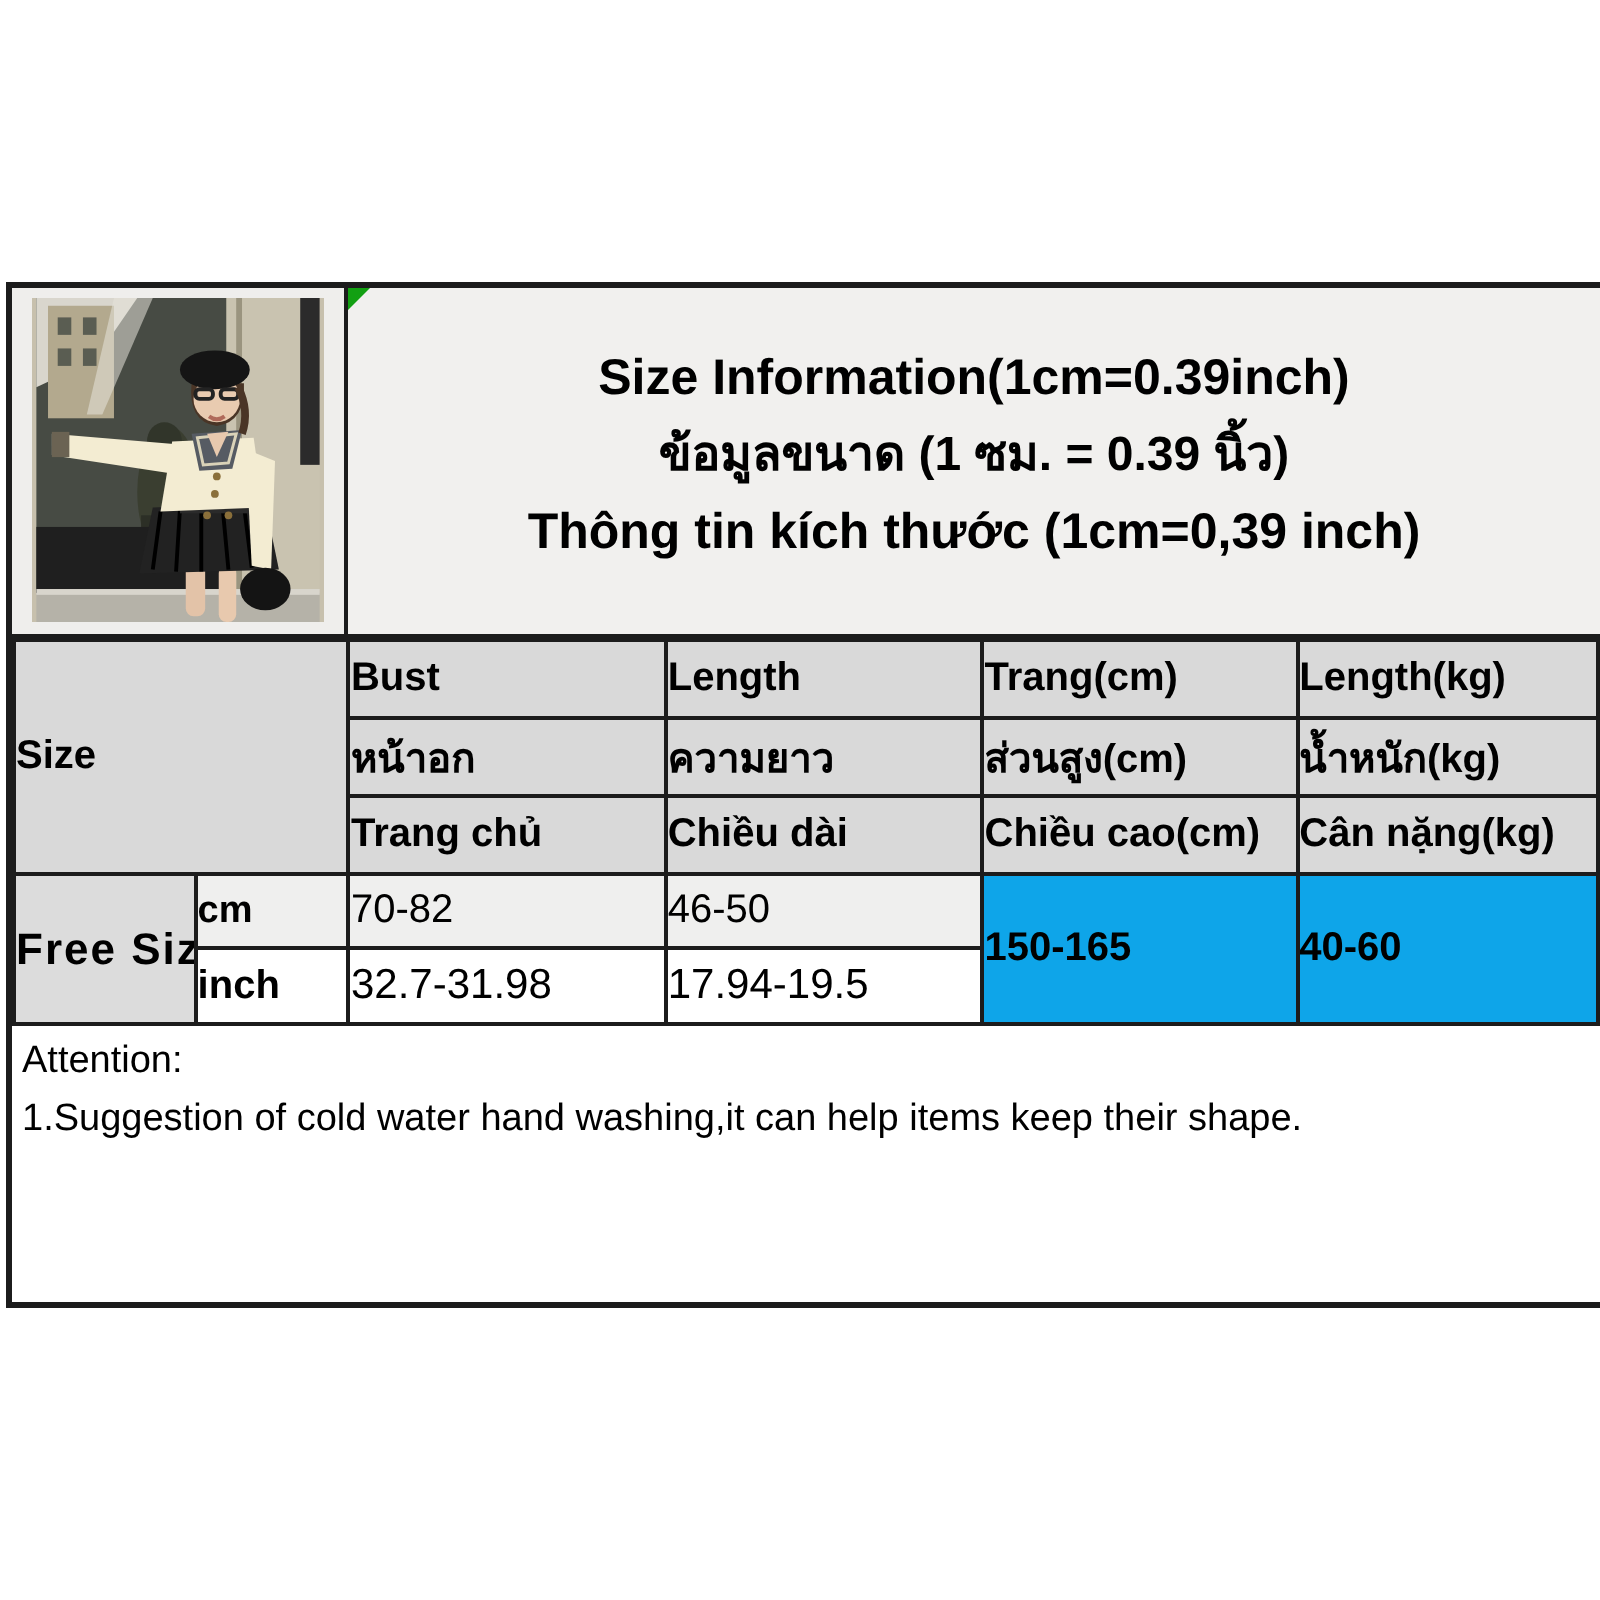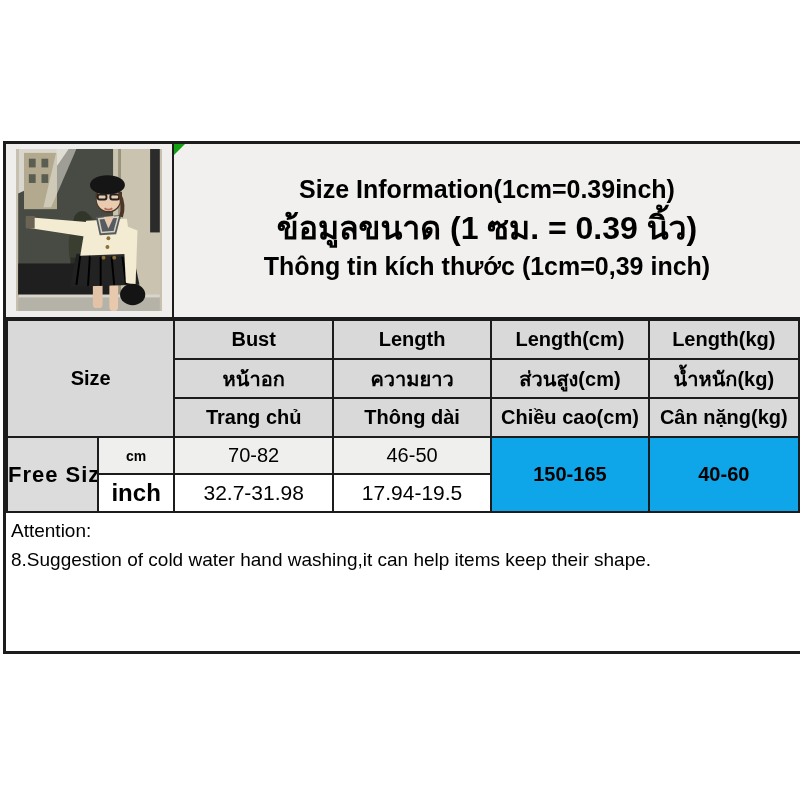--- a/index.html
+++ b/index.html
@@ -21,34 +21,34 @@
   .title-cell {
     flex:1; position:relative; background:#f1f0ee;
     display:flex; flex-direction:column; justify-content:center; align-items:center;
     text-align:center; padding-bottom:6px;
   }
   .corner-flag {
     position:absolute; left:0; top:0; width:0; height:0;
     border-top:11px solid #12a012; border-right:11px solid transparent;
   }
   .title-en  { font-size:25px; font-weight:bold; line-height:39px; }
-  .title-th  { font-size:32px; font-weight:bold; line-height:38px; }
+  .title-th  { font-size:24px; font-weight:bold; line-height:38px; }
   .title-vi  { font-size:25px; font-weight:bold; line-height:39px; }
 
   
   table.size-table { width:100%; border-collapse:collapse; table-layout:fixed; }
   table.size-table td {
-    border:2px solid #1c1c1c; text-align:center; vertical-align:middle;
+    border:2px solid #1c1c1c; vertical-align:middle;
     overflow:hidden; white-space:nowrap;
   }
   table.size-table tr.hdr td { background:#d9d9d9; font-weight:bold; font-size:20px; }
   td.cell-size   { background:#d9d9d9; font-size:42px; font-weight:bold; }
   td.cell-freesize { background:#dcdcdc; font-size:22px; font-weight:bold; letter-spacing:1px; }
-  td.cell-unit-cm  { background:#efefee; font-size:14px; font-weight:bold; }
-  td.cell-unit-in  { background:#ffffff; font-size:24px; font-weight:bold;margin-top:15px; }
+  td.cell-unit-cm  { background:#efefee; font-size:19px; font-weight:bold; }
+  td.cell-unit-in  { background:#ffffff; font-size:20px; font-weight:bold;margin-top:15px; }
   td.cell-val-cm   { background:#efefee; font-size:20px; font-weight:normal; }
   td.cell-val-in   { background:#ffffff; font-size:21px; font-weight:normal; }
   td.cell-merged   { background:#0ea5e9; font-size:20px; font-weight:bold; }
   tr.r-h1 { height:39px; } tr.r-h2 { height:39px; } tr.r-h3 { height:39px; }
   tr.r-cm { height:37px; } tr.r-in { height:38px; }
 
   
   .attention {
     padding:3px 6px 0 5px; background:#ffffff;
     font-size:19px; line-height:29px; font-weight:normal;
@@ -136,32 +136,32 @@
       <col style="width:157px">
         <col style="width:157px">
       <col style="width:156px">
         <col style="width:149px">
     </colgroup>
     <tbody>
         <tr class="hdr r-h1">
       <td class="cell-size" colspan="2" rowspan="3">Size</td>
       <td>Bust</td>
       <td>Length</td>
-      <td>Length(cm)</td>
+      <td>Trang(cm)</td>
       <td>Length(kg)</td>
     </tr>
     <tr class="hdr r-h2">
       <td>หน้าอก</td>
       <td>ความยาว</td>
       <td>ส่วนสูง(cm)</td>
       <td>น้ำหนัก(kg)</td>
     </tr>
     <tr class="hdr r-h3">
       <td>Trang chủ</td>
-      <td>Thông dài</td>
+      <td>Chiều dài</td>
       <td>Chiều cao(cm)</td>
       <td>Cân nặng(kg)</td>
     </tr>
     <tr class="r-cm">
       <td class="cell-freesize" rowspan="2">Free Size</td>
       <td class="cell-unit-cm">cm</td>
       <td class="cell-val-cm">70-82</td>
       <td class="cell-val-cm">46-50</td>
       <td class="cell-merged" rowspan="2">150-165</td>
       <td class="cell-merged" rowspan="2">40-60</td>
@@ -169,16 +169,16 @@
     <tr class="r-in">
       <td class="cell-unit-in">inch</td>
       <td class="cell-val-in">32.7-31.98</td>
       <td class="cell-val-in">17.94-19.5</td>
     </tr>
   </tbody>
     </table>
 
   <div class="attention">
     <div class="att-head">Attention:</div>
-    <div>8.Suggestion of cold water hand washing,it can help items keep their shape.</div>
+    <div>1.Suggestion of cold water hand washing,it can help items keep their shape.</div>
   </div>
 
 </div>
 
 </body></html>

